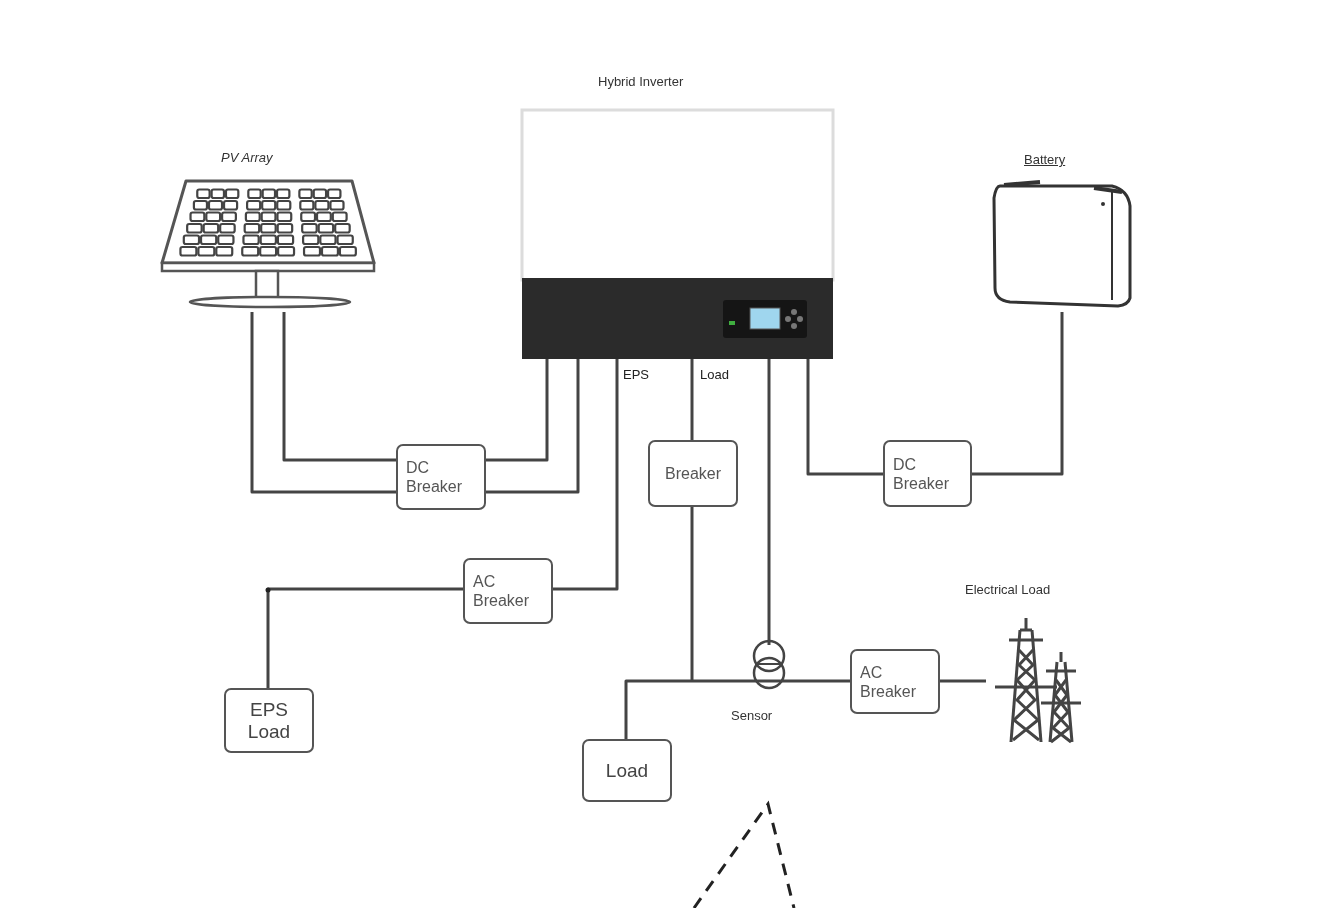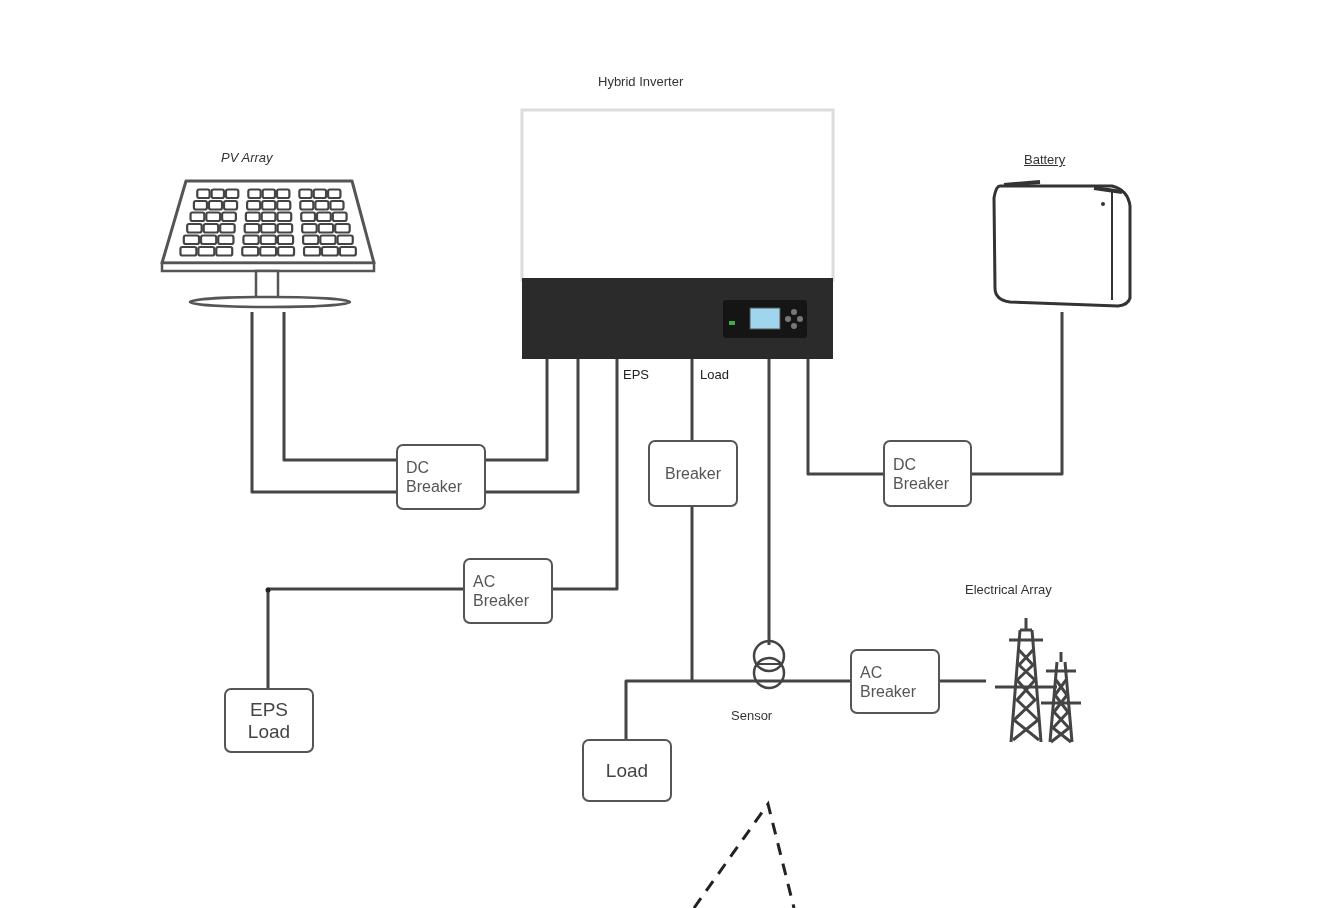--- a/index.html
+++ b/index.html
@@ -152,21 +152,21 @@
     <polyline points="1056,680 1067,695 1054,712 1069,728 1051,742"></polyline>
     <polyline points="1066,680 1055,695 1068,712 1053,728 1071,742"></polyline>
   </g>
 
   <polyline points="694,908 768,804 794,908" fill="none" stroke="#222" stroke-width="3" stroke-dasharray="12,9"></polyline>
 </svg>
 
 <div class="label" style="left:598px; top:74px;">Hybrid Inverter</div>
 <div class="label" style="left:221px; top:150px;font-style:italic;">PV Array</div>
 <div class="label" style="left:1024px; top:152px;text-decoration:underline;">Battery</div>
-<div class="label" style="left:965px; top:582px;">Electrical Array</div>
+<div class="label" style="left:965px; top:582px;">Electrical Load</div>
 <div class="label" style="left:731px; top:708px;">Sensor</div>
 <div class="label" style="left:623px; top:367px; color:#222;">EPS</div>
 <div class="label" style="left:700px; top:367px; color:#222;">Load</div>
 
 <div class="box left" style="left:396px; top:444px; width:90px; height:66px;">
   <span>DC</span>
   <span>Breaker</span>
 </div>
 
 <div class="box center" style="left:648px; top:440px; width:90px; height:67px;">

